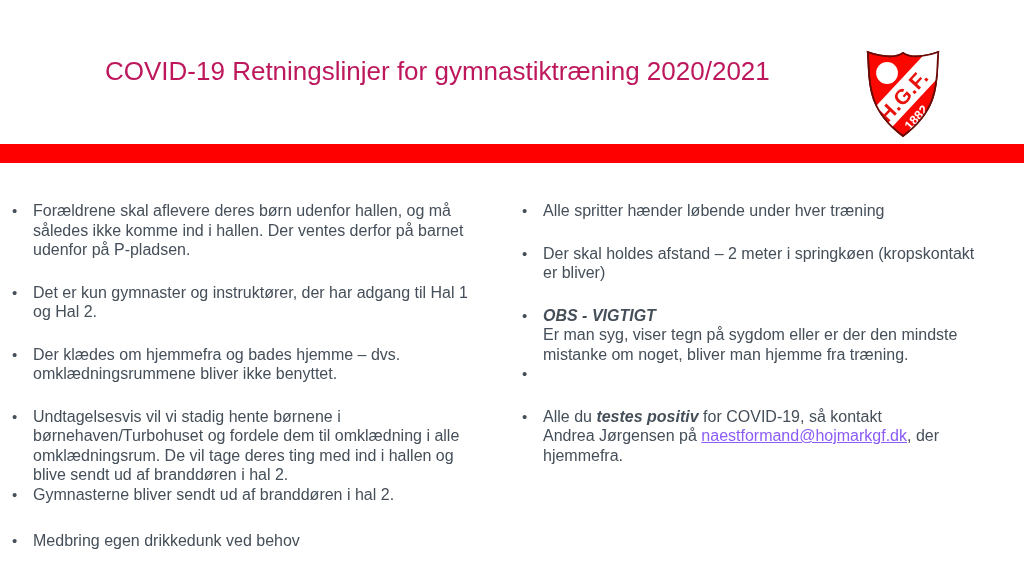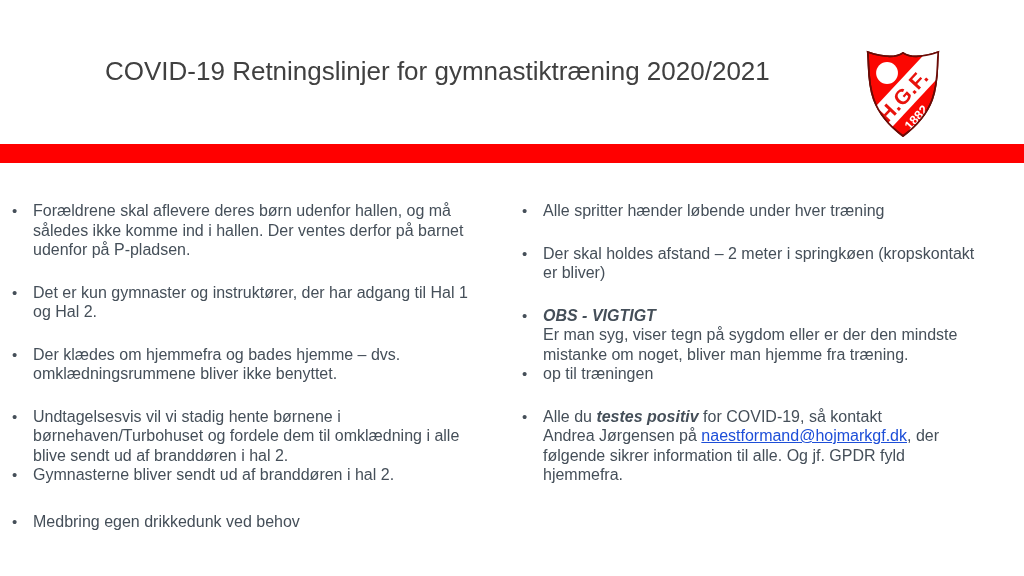--- a/index.html
+++ b/index.html
@@ -12,21 +12,21 @@
     overflow: hidden;
     font-family: "Liberation Sans", sans-serif;
   }
 
   .slide-title {
     position: absolute;
     left: 105px;
     top: 56px;
     font-size: 26px;
     line-height: 30px;
-    color: #404040;
+    color: #be185d;
     white-space: nowrap;
   }
 
   .divider-bar {
     position: absolute;
     left: 0;
     top: 144px;
     width: 1024px;
     height: 19px;
     background: #FF0000;
@@ -61,21 +61,21 @@
     flex: 0 0 23px;
     width: 23px;
     padding-left: 2px;
     font-size: 15px;
   }
   .text-block { flex: 1 1 auto; }
   .line { white-space: nowrap; }
 
   .bold { font-weight: bold; font-style: italic; }
   a.link {
-    color: #1d4ed8;
+    color: #8b5cf6;
     text-decoration: underline;
     cursor: pointer;
   }
 </style>
 </head>
 <body>
 
 <div class="slide-title">COVID-19 Retningslinjer for gymnastiktræning 2020/2021</div>
 
 <div class="club-logo">
@@ -123,20 +123,21 @@
       <div class="text-block">
         <div class="line"><span>Der klædes om hjemmefra og bades hjemme – dvs.</span></div>
         <div class="line"><span>omklædningsrummene bliver ikke benyttet.</span></div>
       </div>
     </div>
     <div class="bullet-item gap-tight">
       <span class="marker">•</span>
       <div class="text-block">
         <div class="line"><span>Undtagelsesvis vil vi stadig hente børnene i</span></div>
         <div class="line"><span>børnehaven/Turbohuset og fordele dem til omklædning i alle</span></div>
+        <div class="line"><span>omklædningsrum. De vil tage deres ting med ind i hallen og</span></div>
         <div class="line"><span>blive sendt ud af branddøren i hal 2.</span></div>
       </div>
     </div>
     <div class="bullet-item gap-large">
       <span class="marker">•</span>
       <div class="text-block">
         <div class="line"><span>Gymnasterne bliver sendt ud af branddøren i hal 2.</span></div>
       </div>
     </div>
     <div class="bullet-item gap-normal">
@@ -164,25 +165,23 @@
       <span class="marker">•</span>
       <div class="text-block">
         <div class="line"><span class="bold">OBS - VIGTIGT</span></div>
         <div class="line"><span>Er man syg, viser tegn på sygdom eller er der den mindste</span></div>
         <div class="line"><span>mistanke om noget, bliver man hjemme fra træning.</span></div>
       </div>
     </div>
     <div class="bullet-item gap-normal">
       <span class="marker">•</span>
       <div class="text-block">
-        <div class="line"><span>op til træningen</span></div>
       </div>
     </div>
     <div class="bullet-item gap-normal">
       <span class="marker">•</span>
       <div class="text-block">
         <div class="line"><span>Alle du </span><span class="bold">testes positiv</span><span> for COVID-19, så kontakt</span></div>
         <div class="line"><span>Andrea Jørgensen på </span><a class="link" href="#">naestformand@hojmarkgf.dk</a><span>, der</span></div>
-        <div class="line"><span>følgende sikrer information til alle. Og jf. GPDR fyld</span></div>
         <div class="line"><span>hjemmefra.</span></div>
       </div>
     </div>
   </div>
 
 </body></html>

